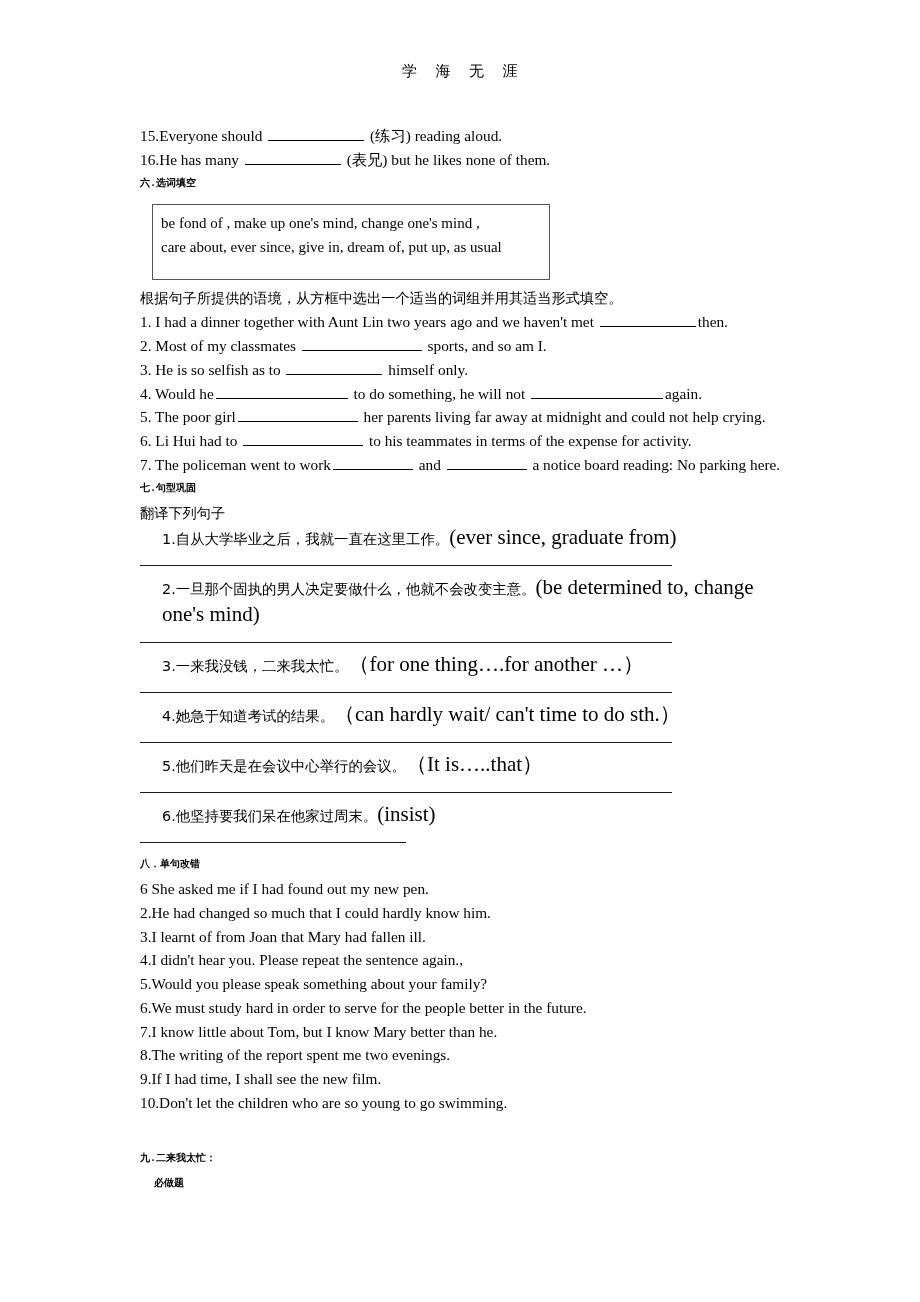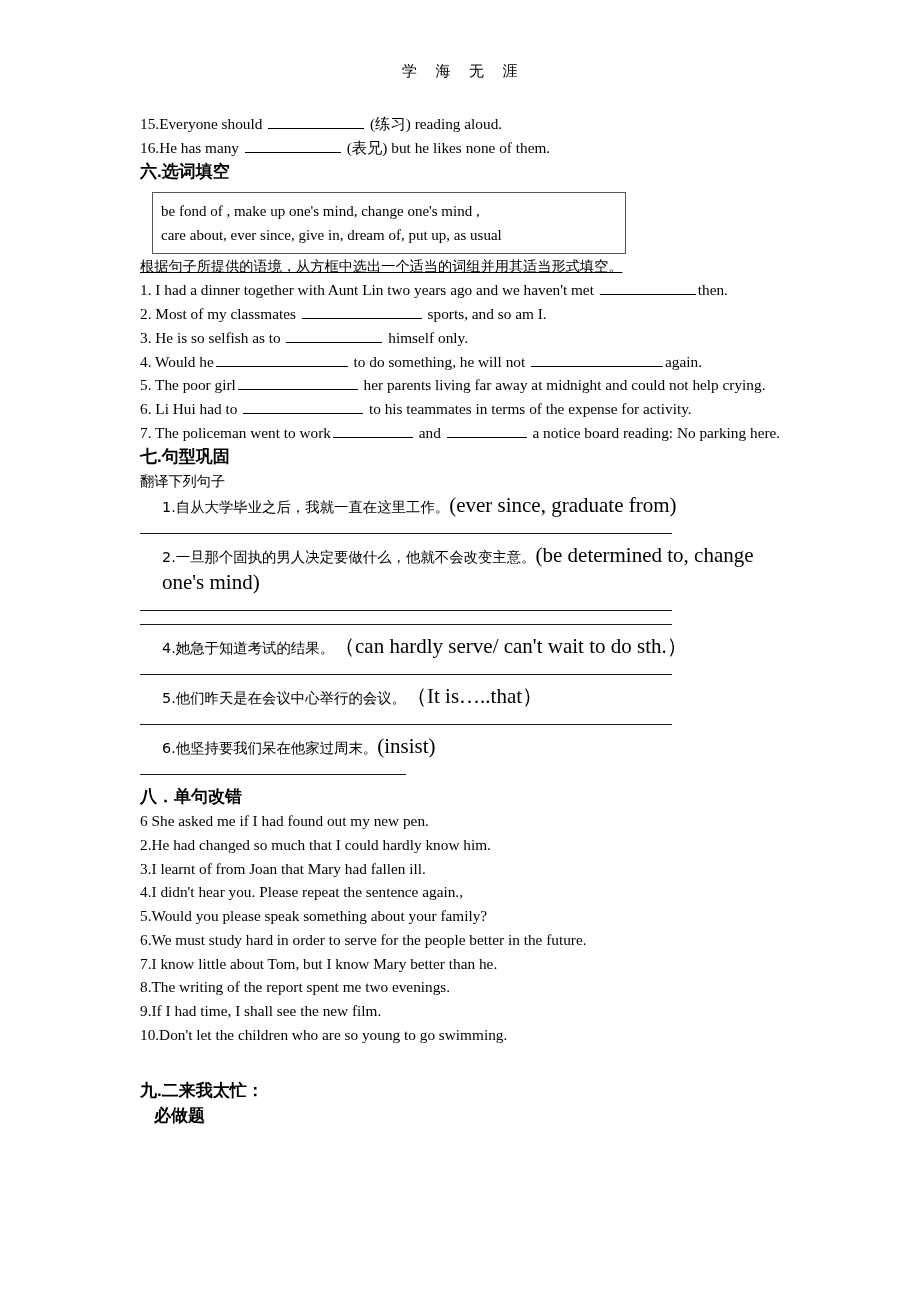--- a/index.html
+++ b/index.html
@@ -33,32 +33,32 @@
     letter-spacing: 0.5px;
     font-family: "Liberation Serif", "DejaVu Serif", serif;
   }
   .doc-header .hz {
     display: inline-block;
     margin: 0 9px;
   }
   .content {
     position: absolute;
     left: 140px;
-    top: 112px;
+    top: 124px;
     width: 642px;
   }
   .line {
     font-size: 15.3px;
     line-height: 23.7px;
     white-space: nowrap;
   }
   .cn-head {
-    font-family: Liberation Sans, sans-serif;
+    font-family: Liberation Mono, monospace;
     font-weight: bold;
-    font-size: 17px;
+    font-size: 10px;
     line-height: 25px;
   }
   .cn-text {
     font-family: "DejaVu Sans", "Liberation Sans", sans-serif;
     font-size: 14.2px;
     line-height: 24px;
   }
   .cn-mixed {
     font-size: 14.4px;
     line-height: 25px;
@@ -67,23 +67,23 @@
     font-family: "DejaVu Sans", "Liberation Sans", sans-serif;
   }
   .cn-mixed .en {
     font-family: "Liberation Serif", "DejaVu Serif", serif;
     font-size: 21px;
   }
   .wordbox {
     box-sizing: border-box;
     margin-left: 12px;
     margin-top: 8px;
-    width: 474px;
+    width: 398px;
     border: 1px solid #555555;
-    padding: 6px 8px 6px 8px;
+    padding: 6px 8px 20px 8px;
   }
   .wordbox .wline {
     font-size: 15px;
     line-height: 24px;
     white-space: nowrap;
   }
   .blank {
     display: inline-block;
     border-bottom: 1px solid #000000;
     vertical-align: baseline;
@@ -133,21 +133,21 @@
       <span>but he likes none of them.</span>
     </div>
 
     <div class="cn-head">六.选词填空</div>
 
     <div class="wordbox">
       <div class="wline">be fond of , make up one's mind, change one's mind ,</div>
       <div class="wline">care about, ever since, give in, dream of, put up, as usual</div>
     </div>
 
-    <div class="cn-text" style="margin-top:0;text-decoration:underline;">根据句子所提供的语境，从方框中选出一个适当的词组并用其适当形式填空。</div>
+    <div class="cn-text" style="margin-top:6px;">根据句子所提供的语境，从方框中选出一个适当的词组并用其适当形式填空。</div>
 
     <div class="line">
       <span>1.</span>
       <span>I had a dinner together with Aunt Lin two years ago and we haven't met</span>
       <span class="blank b-lg"></span><span>then.</span>
     </div>
     <div class="line">
       <span>2.</span>
       <span>Most of my classmates</span>
       <span class="blank b-xl"></span>
@@ -190,24 +190,27 @@
     <div class="cn-mixed indent1">
       <span class="cn">1.</span><span class="cn">自从大学毕业之后，我就一直在这里工作。</span><span class="en">(ever since, graduate from)</span>
     </div>
     <div class="answer-line"></div>
 
     <div class="cn-mixed indent1" style="margin-top:9px;">
       <span class="cn">2.</span><span class="cn">一旦那个固执的男人决定要做什么，他就不会改变主意。</span><span class="en">(be determined to, change one's mind)</span>
     </div>
     <div class="answer-line"></div>
 
-    <div class="answer-line"></div>
-
-    <div class="cn-mixed indent1" style="margin-top:9px;">
-      <span class="cn">4.</span><span class="cn">她急于知道考试的结果。</span><span class="en">（can hardly serve/ can't wait to do sth.）</span>
+    <div class="cn-mixed indent1" style="margin-top:9px;">
+      <span class="cn">3.</span><span class="cn">一来我没钱，二来我太忙。</span><span class="en">（for one thing….for another …）</span>
+    </div>
+    <div class="answer-line"></div>
+
+    <div class="cn-mixed indent1" style="margin-top:9px;">
+      <span class="cn">4.</span><span class="cn">她急于知道考试的结果。</span><span class="en">（can hardly wait/ can't time to do sth.）</span>
     </div>
     <div class="answer-line"></div>
 
     <div class="cn-mixed indent1" style="margin-top:9px;">
       <span class="cn">5.</span><span class="cn">他们昨天是在会议中心举行的会议。</span><span class="en">（It is…..that）</span>
     </div>
     <div class="answer-line"></div>
 
     <div class="cn-mixed indent1" style="margin-top:9px;">
       <span class="cn">6.</span><span class="cn">他坚持要我们呆在他家过周末。</span><span class="en">(insist)</span>

